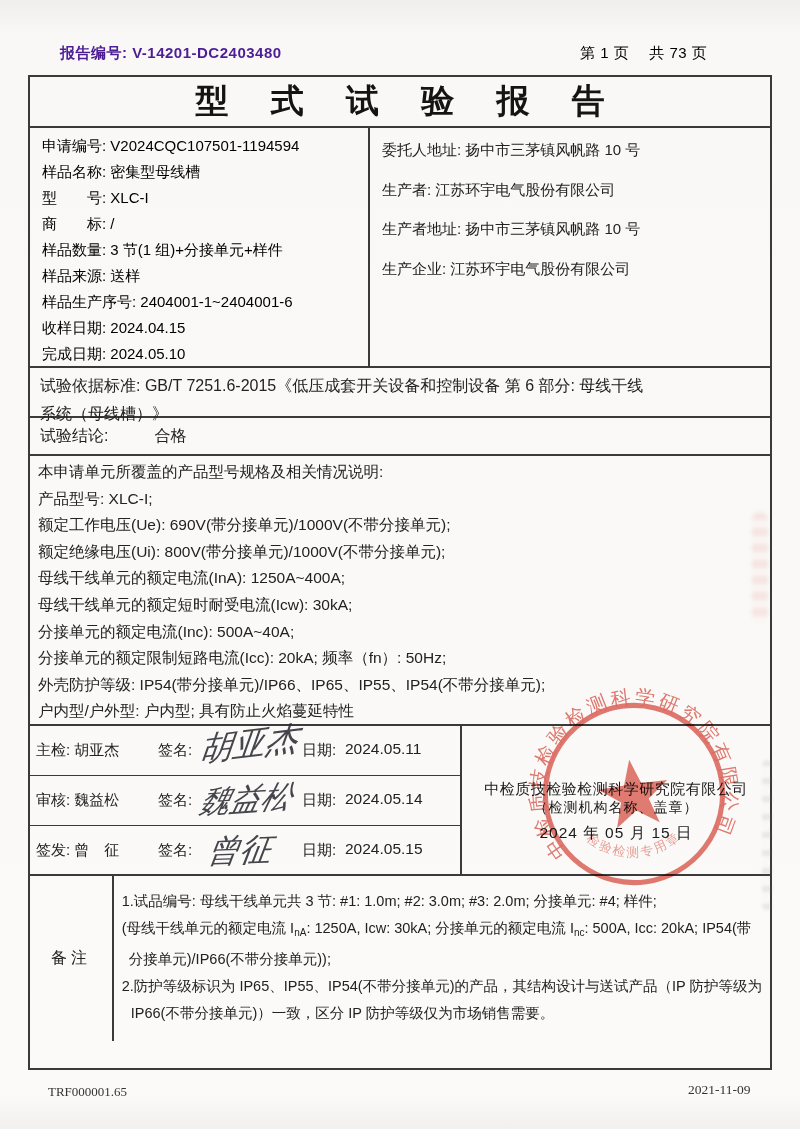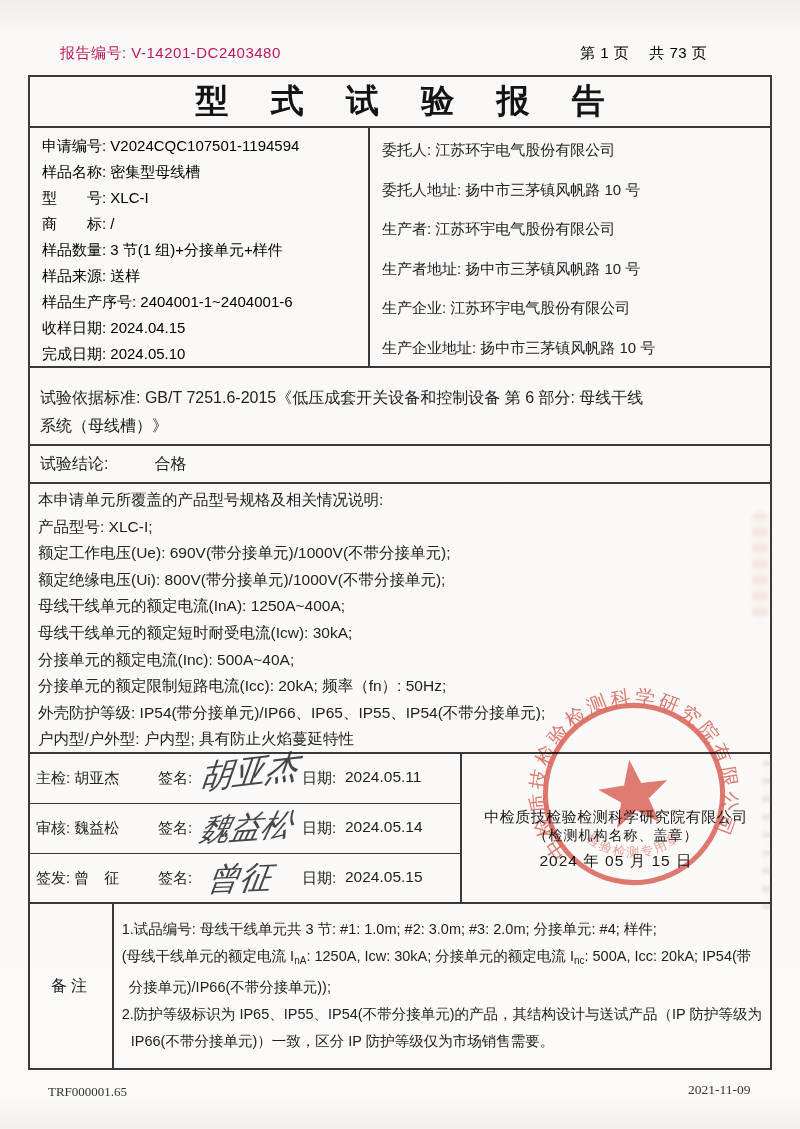--- a/index.html
+++ b/index.html
@@ -4,40 +4,40 @@
 <style>
   html,body{margin:0;padding:0;}
   body{
     width:800px;height:1129px;position:relative;overflow:hidden;
     background:linear-gradient(180deg,#efeeec 0%,#f9f8f6 3%,#fbfaf8 97%,#f1f0ee 100%);
     font-family:"Liberation Sans","DejaVu Sans",sans-serif;
     color:#1c1c1c;
   }
   .abs{position:absolute;}
   
-  .pg-header{top:44px;left:60px;font-size:15px;color:#be185d;letter-spacing:.5px;}
+  .pg-header{top:44px;left:60px;font-size:15px;color:#4c1d95;letter-spacing:.5px;font-weight:bold;}
   .pg-pages{top:44px;left:580px;font-size:15px;color:#000000;letter-spacing:.5px;}
   
   .doc{
     left:28px;top:75px;width:744px;height:995px;
     border:2px solid #3a3a3a;box-sizing:border-box;background:transparent;
   }
   .row{box-sizing:border-box;border-bottom:2px solid #3a3a3a;position:relative;}
   .row:last-child{border-bottom:none;}
   .row-title{height:51px;display:flex;align-items:center;justify-content:center;}
   .doc-title{
     font-family:"Liberation Serif","DejaVu Serif",serif;
     font-size:33px;font-weight:bold;letter-spacing:17px;color:#141414;text-indent:17px;
   }
   .row-info{height:240px;display:flex;}
   .info-left{width:340px;border-right:2px solid #3a3a3a;box-sizing:border-box;padding:5px 4px 0 12px;}
   .info-left .line{font-size:15px;line-height:26px;white-space:nowrap;color:#000000;}
   .info-right{flex:1;padding:2px 4px 0 12px;box-sizing:border-box;}
   .info-right .line{font-size:15px;line-height:39.5px;white-space:nowrap;color:#222;}
-  .row-standard{height:78px;padding:16px 10px 0 10px;box-sizing:border-box;font-size:16px;line-height:28px;color:#222;}
+  .row-standard{height:50px;padding:4px 10px 0 10px;box-sizing:border-box;font-size:16px;line-height:28px;color:#222;}
   .row-conclusion{height:38px;display:flex;align-items:center;padding-left:10px;box-sizing:border-box;font-size:16px;color:#222;}
   .concl-val{margin-left:46px;}
   .row-coverage{height:270px;padding:3px 8px 0 8px;box-sizing:border-box;}
   .row-coverage .line{font-size:15.5px;line-height:26.6px;white-space:nowrap;color:#222;}
   .row-sign{height:150px;display:flex;}
   .sign-left{width:432px;border-right:2px solid #3a3a3a;box-sizing:border-box;}
   .sign-row{height:50px;box-sizing:border-box;border-bottom:1.5px solid #3a3a3a;position:relative;font-size:15px;color:#222;}
   .sign-row:last-child{border-bottom:none;}
   .sign-row .role{position:absolute;left:6px;top:15px;}
   .sign-row .slabel{position:absolute;left:128px;top:15px;}
@@ -95,26 +95,24 @@
       <div class="line"><span>样品名称: </span><span>密集型母线槽</span></div>
       <div class="line"><span>型　　号: </span><span>XLC-I</span></div>
       <div class="line"><span>商　　标: </span><span>/</span></div>
       <div class="line"><span>样品数量: </span><span>3 节(1 组)+分接单元+样件</span></div>
       <div class="line"><span>样品来源: </span><span>送样</span></div>
       <div class="line"><span>样品生产序号: </span><span>2404001-1~2404001-6</span></div>
       <div class="line"><span>收样日期: </span><span>2024.04.15</span></div>
       <div class="line"><span>完成日期: </span><span>2024.05.10</span></div>
     </div>
     <div class="info-right">
-      <div class="line"><span>委托人: </span><span>江苏环宇电气股份有限公司</span></div>
       <div class="line"><span>委托人地址: </span><span>扬中市三茅镇风帆路 10 号</span></div>
       <div class="line"><span>生产者: </span><span>江苏环宇电气股份有限公司</span></div>
       <div class="line"><span>生产者地址: </span><span>扬中市三茅镇风帆路 10 号</span></div>
       <div class="line"><span>生产企业: </span><span>江苏环宇电气股份有限公司</span></div>
-      <div class="line"><span>生产企业地址: </span><span>扬中市三茅镇风帆路 10 号</span></div>
     </div>
   </div>
 
   <div class="row row-standard">
     <div>试验依据标准:  GB/T 7251.6-2015《低压成套开关设备和控制设备 第 6 部分: 母线干线</div>
     <div>系统（母线槽）》</div>
   </div>
 
   <div class="row row-conclusion">
     <span>试验结论:</span>

